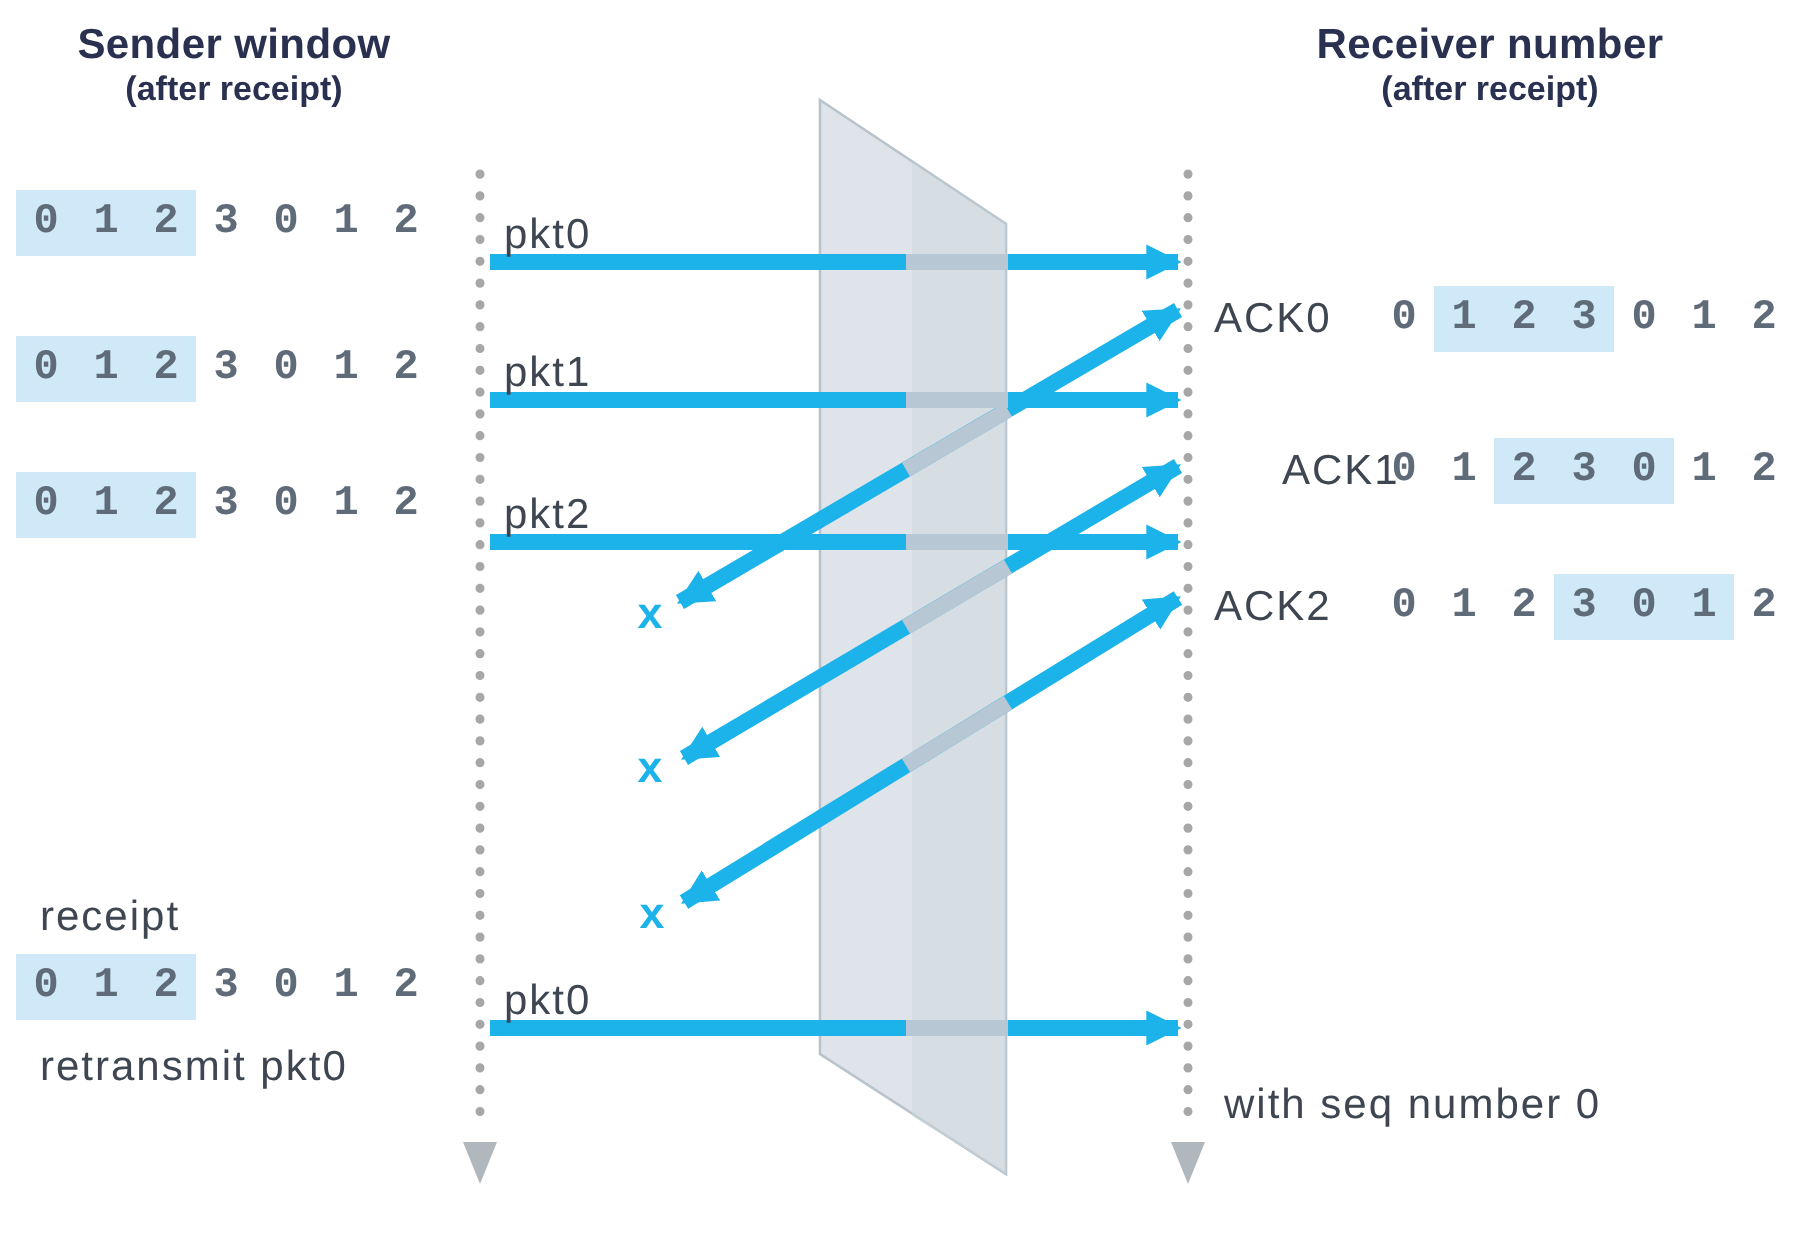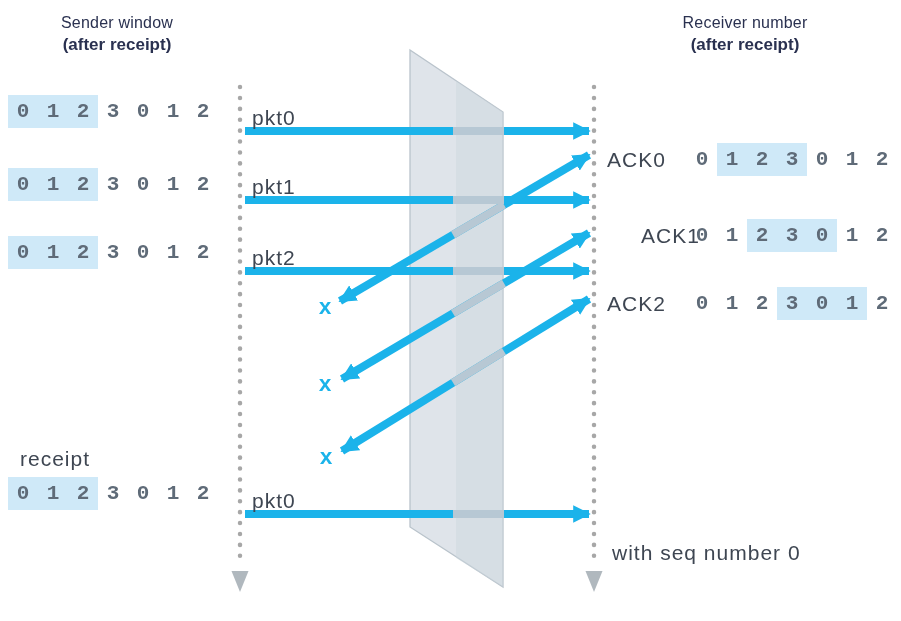--- a/index.html
+++ b/index.html
@@ -2,21 +2,21 @@
 <html><head>
 <meta charset="utf-8">
 <title>Sliding window diagram</title>
 <style>
   html,body{margin:0;padding:0;background:#ffffff;}
   .canvas{
     position:relative;width:901px;height:621px;background:#fff;overflow:hidden;
     font-family:"Liberation Sans",sans-serif;
   }
   .hdr{position:absolute;text-align:center;color:var(--c-heading);line-height:22px;}
-  .hdr .l1{font-size:16px;font-weight:normal;letter-spacing:.2px;}
+  .hdr .l1{font-size:21px;font-weight:bold;letter-spacing:.2px;}
   .hdr .l2{font-size:17px;font-weight:600;}
   .mono{
     position:absolute;font-family:Liberation Sans, sans-serif;
     color:var(--c-text);font-size:21px;letter-spacing:1px;white-space:pre;
   }
   .seq{position:absolute;height:33px;line-height:33px;font-weight:bold;}
   .seq .cell{
     display:inline-block;width:30px;height:33px;text-align:center;vertical-align:top;
     font-family:"Liberation Mono","DejaVu Sans Mono",monospace;
     font-size:21px;color:var(--c-digit);
@@ -98,18 +98,19 @@
   <div class="seq" style="left:687px;top:219px"><span class="cell">0</span><span class="cell">1</span><span class="cell hl">2</span><span class="cell hl">3</span><span class="cell hl">0</span><span class="cell">1</span><span class="cell">2</span></div>
   <div class="mono acklbl" style="left:607px;top:287px">ACK2</div>
   <div class="seq" style="left:687px;top:287px"><span class="cell">0</span><span class="cell">1</span><span class="cell">2</span><span class="cell hl">3</span><span class="cell hl">0</span><span class="cell hl">1</span><span class="cell">2</span></div>
 
   <div class="lossx" style="left:314px;top:297px">x</div>
   <div class="lossx" style="left:314px;top:374px">x</div>
   <div class="lossx" style="left:315px;top:447px">x</div>
 
   <div class="mono note" style="left:20px;top:396px">
     <div>receipt</div>
+    <div>retransmit pkt0</div>
   </div>
   <div class="mono note" style="left:612px;top:490px">
     <div>with seq number 0</div>
   </div>
 
 </div>
 
 </body></html>

